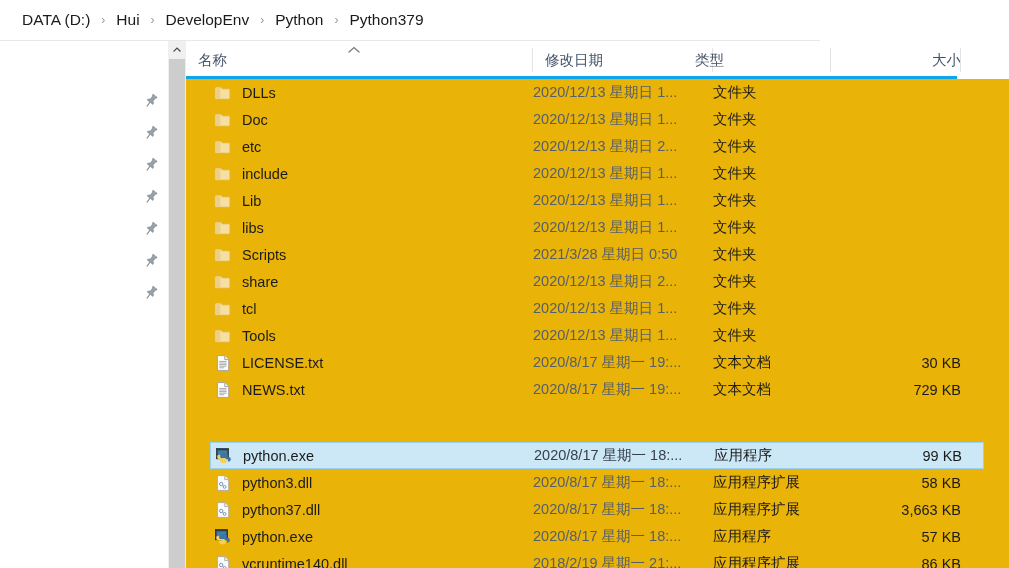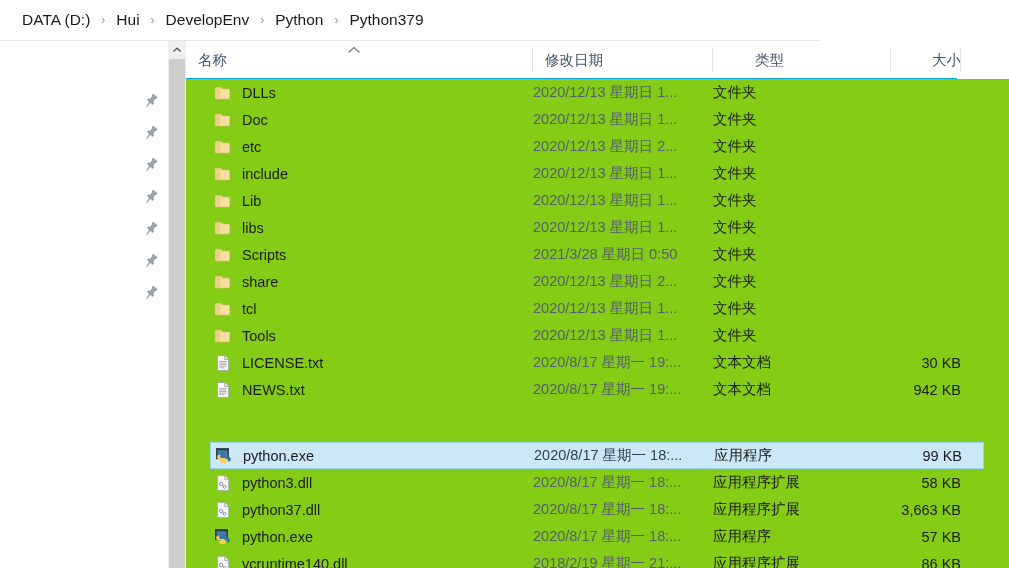--- a/index.html
+++ b/index.html
@@ -50,42 +50,42 @@
   .vscroll .sb-up { top: 0; }
   .vscroll .sb-thumb {
     position: absolute; left: 1px; top: 18px; width: 16px; height: 509px;
     background: #cdcdcd;
   }
   .caret-up-sb { width: 8px; height: 8px; }
 
   
   .colheader {
     position: absolute; left: 186px; top: 41px; width: 771px; height: 38px;
-    background: #ffffff; border-bottom: 1px solid #0ea5e9;
+    background: #ffffff; border-bottom: 3px solid #0ea5e9;
   }
   .col {
     position: absolute; top: 0; height: 38px;
     display: flex; align-items: center;
     font-size: 14.5px; color: #44546a;
     padding-left: 12px;
     white-space: nowrap;
   }
   .col .divider {
     position: absolute; right: 0; top: 7px; width: 1px; height: 24px; background: #e3e3e3;
   }
   .col-name { left: 0;   width: 347px; }
   .col-date { left: 347px; width: 180px; }
-  .col-type { left: 557px; width: 148px; font-family: Liberation Mono, monospace; }
+  .col-type { left: 497px; width: 148px; font-family: Liberation Mono, monospace; }
   .col-size { left: 675px; width: 100px; justify-content: flex-end; }
   .sort-caret {
     position: absolute; left: 160px; top: 4px; width: 16px; height: 10px;
   }
 
   
-  .filelist { position: absolute; left: 186px; top: 79px; width: 823px; height: 489px; background:#84cc16; }
+  .filelist { position: absolute; left: 186px; top: 79px; width: 823px; height: 489px; background:#eab308; }
   .row {
     position: relative; height: 27px; width: 774px; margin-left: 24px;
     display: flex; align-items: center;
     font-size: 14.5px; color: #1b1b1b;
   }
   .row.selected {
     background: #cce8f7;
     border: 1px solid #99d1f0;
     height: 27px;
     margin-top: 39px;
@@ -358,21 +358,21 @@
             <path d="M3.4 1.6h7.3l4.0 4.0v10.8H3.4z" fill="#ffffff" stroke="#9a9a9a" stroke-width=".85"></path>
             <path d="M10.7 1.6v4.0h4.0" fill="#efefef" stroke="#9a9a9a" stroke-width=".85"></path>
             <g stroke="#8d8d8d" stroke-width=".75">
               <path d="M5.2 7.4h7.4M5.2 9.0h7.4M5.2 10.6h7.4M5.2 12.2h7.4M5.2 13.8h5.2"></path>
             </g>
           </svg>
           <span class="fname">NEWS.txt</span>
         </div>
         <div class="cell c-date">2020/8/17 星期一 19:...</div>
         <div class="cell c-type">文本文档</div>
-        <div class="cell c-size">942 KB</div>
+        <div class="cell c-size">729 KB</div>
       </div>
       <div class="row selected">
         <div class="cell c-name">
           <svg class="ficon" viewBox="0 0 18 18">
             <rect x="1.4" y="1.6" width="12.2" height="10.2" fill="#2b3b49" stroke="#1d2a34" stroke-width=".7"></rect>
             <rect x="2.6" y="3.3" width="9.8" height="7.2" fill="#3f7fa6"></rect>
             <path d="M9.4 6.0c2.0 0 3.4.6 3.4 2.0v1.5H9.9v.5h4.0c1.1 0 1.9.8 1.9 2.1 0 1.6-.8 2.3-1.9 2.3h-1.0v-1.4c0-1.1-.9-1.8-2.0-1.8H8.2c-1.0 0-1.8-.8-1.8-1.8V8.0c0-1.4 1.2-2.0 3.0-2.0z" fill="#3a74a8"></path>
             <path d="M8.6 16.2c-2.0 0-3.4-.6-3.4-2.0v-1.5h2.9v-.5h-4.0c-1.1 0-1.9-.8-1.9-2.1 0-1.6.8-2.3 1.9-2.3h1.0v1.4c0 1.1.9 1.8 2.0 1.8h2.7c1.0 0 1.8.8 1.8 1.8v1.4c0 1.4-1.2 2.0-3.0 2.0z" fill="#f2d15e"></path>
           </svg>
           <span class="fname">python.exe</span>

